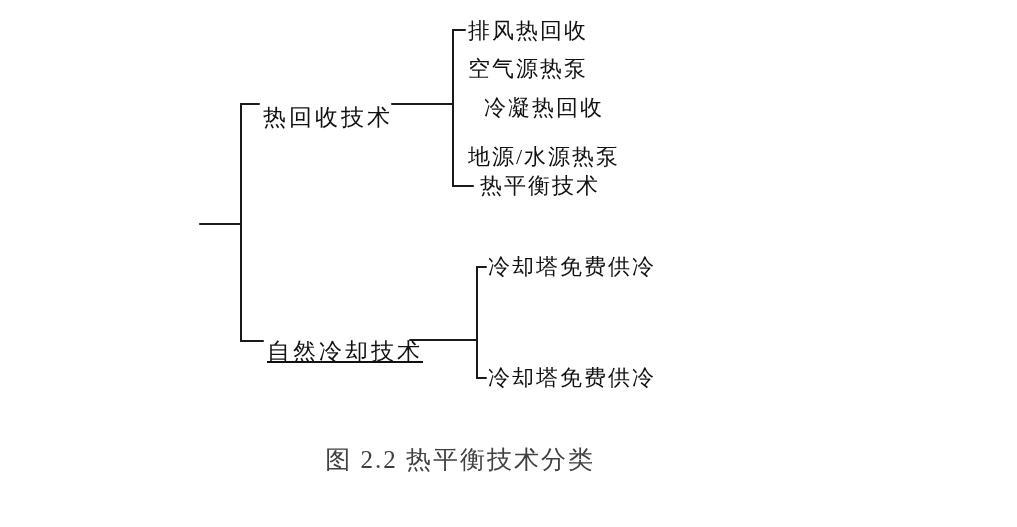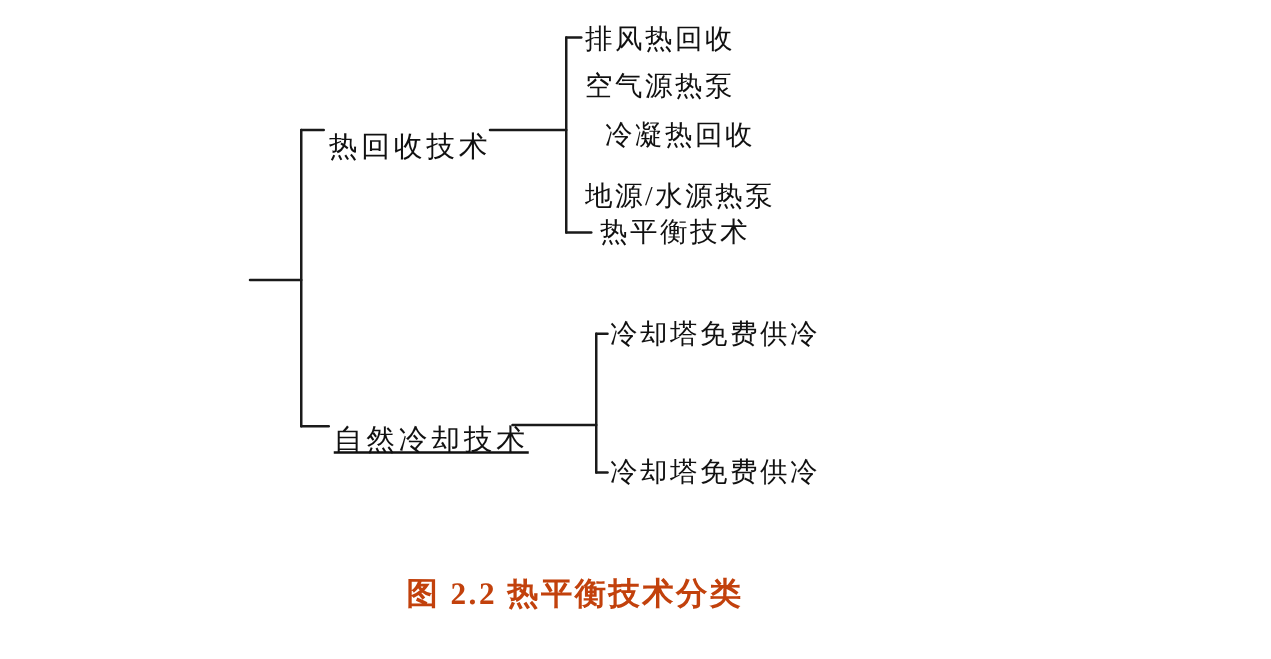--- a/index.html
+++ b/index.html
@@ -23,28 +23,28 @@
     letter-spacing: 3px;
     white-space: nowrap;
     color: #111111;
   }
   .leaf {
     font-size: 22px;
     letter-spacing: 2px;
   }
   .caption {
     position: absolute;
-    top: 458px;
+    top: 443px;
     left: 0;
     width: 920px;
     text-align: center;
     font-size: 25px;
-    font-weight: bold;
+    font-weight: normal;
     letter-spacing: 2px;
-    color: #c2410c;
+    color: #404040;
   }
   svg.connectors {
     position: absolute;
     top: 0;
     left: 0;
   }
   svg.connectors line {
     stroke: #1a1a1a;
     stroke-width: 2;
     stroke-linecap: round;

